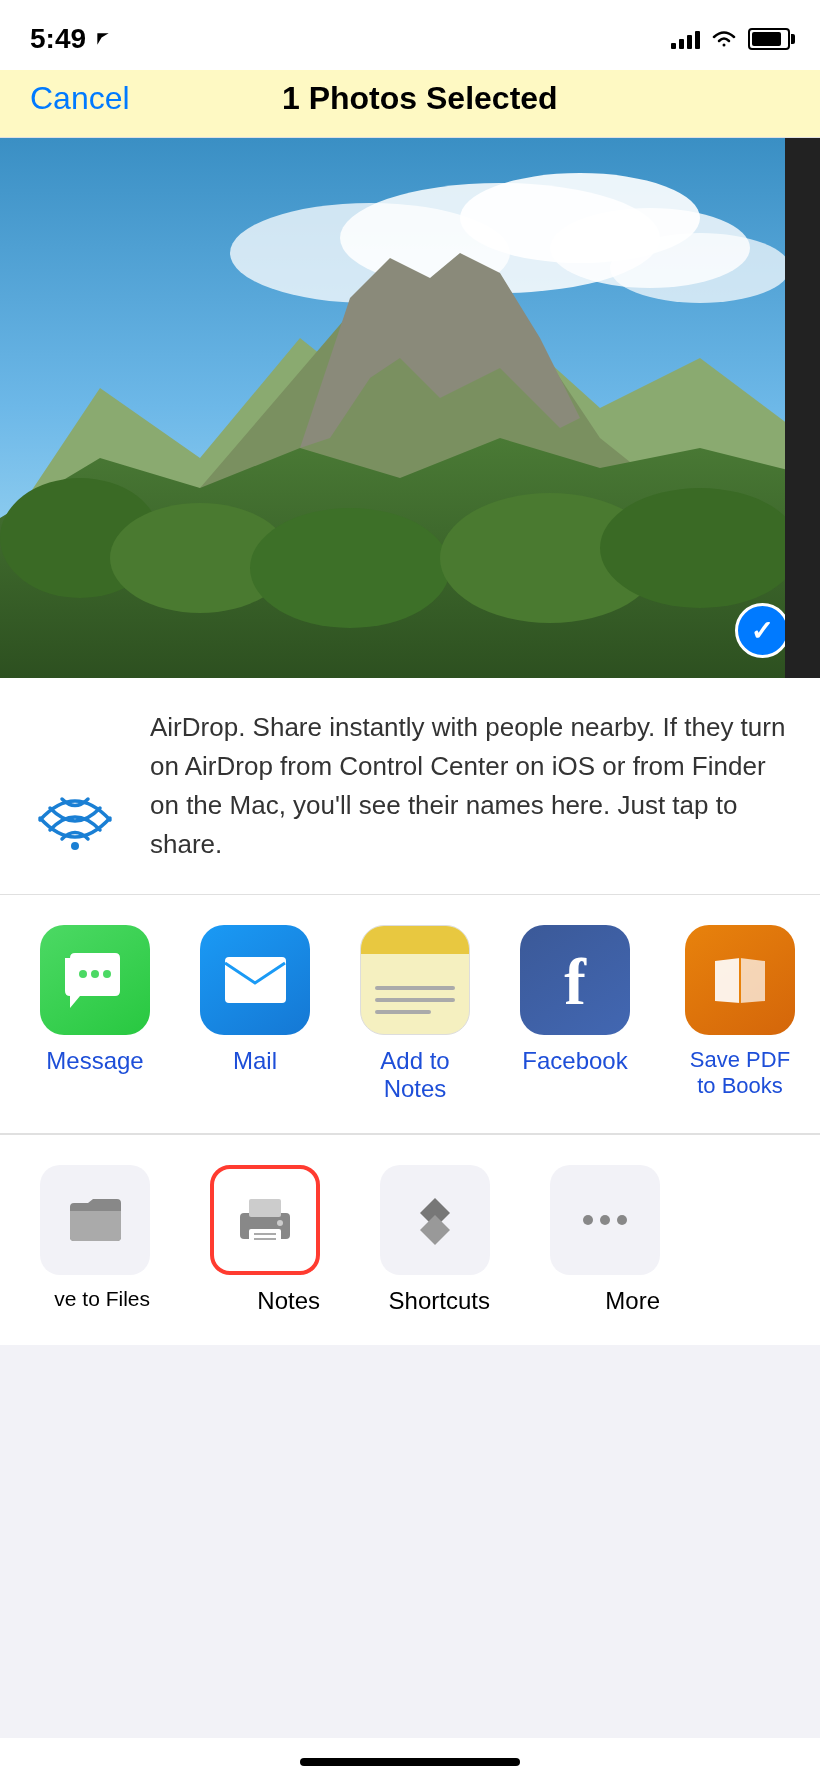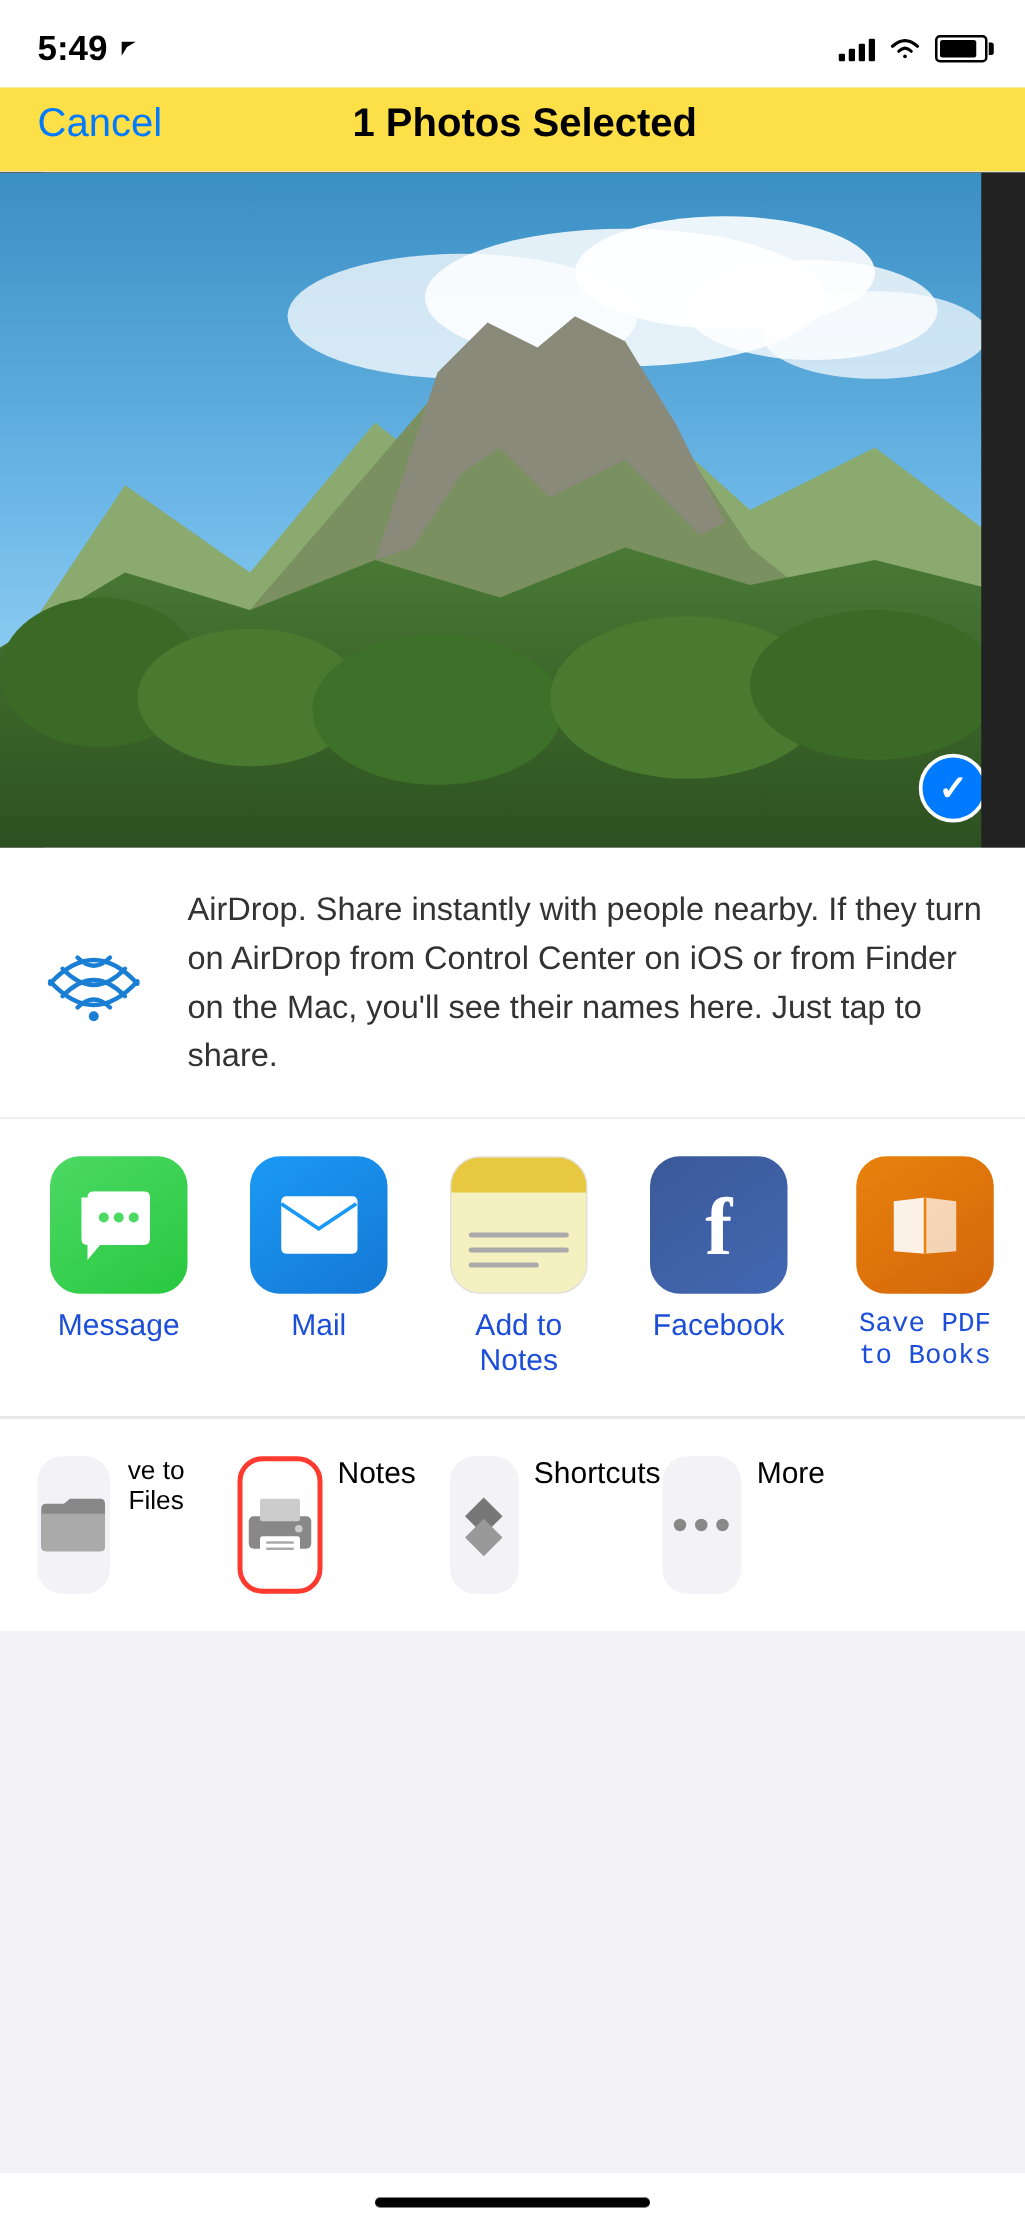--- a/index.html
+++ b/index.html
@@ -68,21 +68,21 @@
     }
     .battery-fill {
       height: 100%;
       width: 85%;
       background: #000;
       border-radius: 2px;
     }
 
     
     .nav-bar {
-      background: #fde047;
+      background: #fef9c3;
       display: flex;
       justify-content: flex-end;
       align-items: center;
       padding: 10px 30px 20px;
       border-bottom: 1px solid #e0e0e0;
     }
     .nav-cancel {
       font-size: 32px;
       color: #007aff;
       font-weight: 400;
@@ -147,21 +147,21 @@
       width: 35px;
       height: 100%;
       background: #222;
     }
 
     
     .airdrop-section {
       background: #fff;
       padding: 30px;
       display: flex;
-      align-items: center;
+      align-items: flex-end;
       gap: 30px;
       border-bottom: 1px solid #e0e0e0;
     }
     .airdrop-icon-wrap {
       flex-shrink: 0;
       width: 90px;
       height: 90px;
       display: flex;
       align-items: center;
       justify-content: center;
@@ -233,22 +233,22 @@
       padding: 30px 0 30px 30px;
       overflow-x: auto;
     }
     .actions-row {
       display: flex;
       gap: 40px;
       width: max-content;
     }
     .action-item {
       display: flex;
-      flex-direction: row;
-      align-items: flex-start;
+      flex-direction: column;
+      align-items: flex-end;
       gap: 12px;
       width: 130px;
       position: relative;
     }
     .action-icon-box {
       width: 110px;
       height: 110px;
       border-radius: 20px;
       background: #f2f2f7;
       display: flex;
@@ -433,21 +433,21 @@
     </div>
 
     <div class="share-app-item" style="width:140px;">
       <div class="share-app-icon icon-books">
         <svg width="60" height="55" viewBox="0 0 60 55">
           <path d="M5 8 L30 5 L30 50 L5 48 Z" fill="rgba(255,255,255,0.9)"></path>
           <path d="M55 8 L30 5 L30 50 L55 48 Z" fill="rgba(255,255,255,0.7)"></path>
           <line x1="30" y1="5" x2="30" y2="50" stroke="#e8820c" stroke-width="2"></line>
         </svg>
       </div>
-      <span class="share-app-label" style="font-size:22px;font-family:Liberation Mono, monospace;">Save PDF<br>to Books</span>
+      <span class="share-app-label" style="font-size:22px;">Save PDF<br>to Books</span>
     </div>
 
   </div>
 </div>
 
 <div style="height:1px;background:#e0e0e0;"></div>
 
 <div class="actions-section" style="background:#fff;">
   <div class="actions-row">
 

